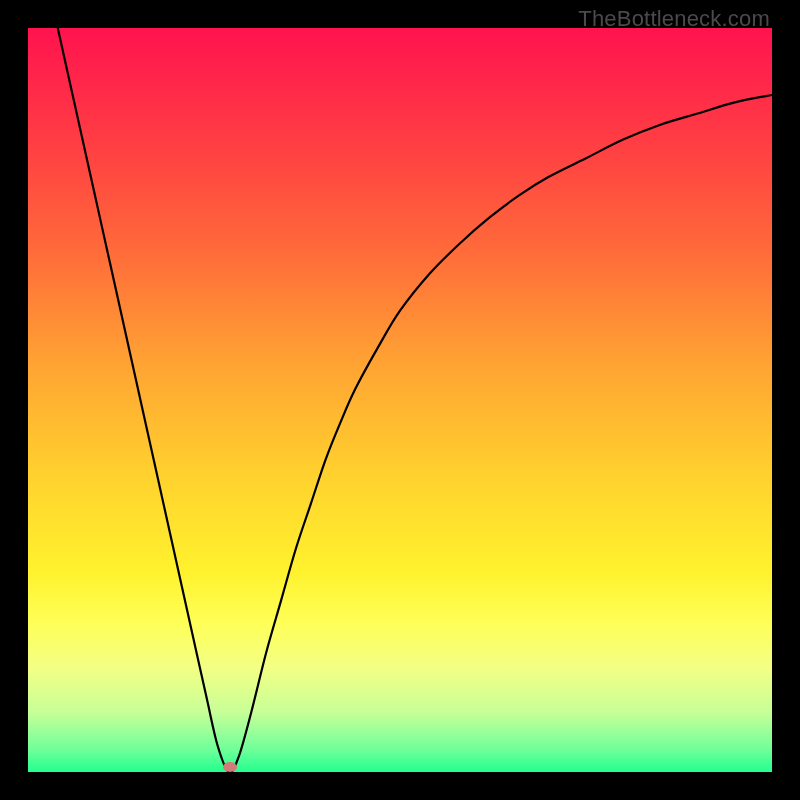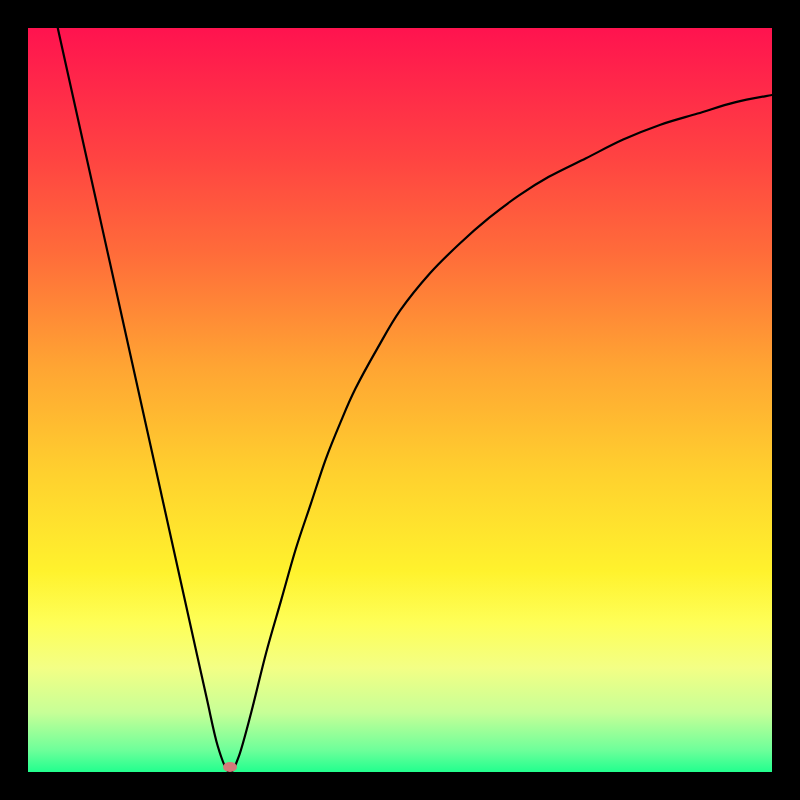--- a/index.html
+++ b/index.html
@@ -69,13 +69,14 @@
       <rect x="0" y="0" width="744" height="744" fill="url(#bg-grad)"></rect>
     </svg>
 
     <svg class="curve" viewBox="0 0 744 744" preserveAspectRatio="none">
       <path id="curve-path" d="M 29.76 0.00 C 32.24 11.16, 39.68 44.64, 44.64 66.96 C 49.60 89.28, 54.56 111.60, 59.52 133.92 C 64.48 156.24, 69.44 178.56, 74.40 200.88 C 79.36 223.20, 84.32 245.52, 89.28 267.84 C 94.24 290.16, 99.20 312.48, 104.16 334.80 C 109.12 357.12, 114.08 379.44, 119.04 401.76 C 124.00 424.08, 128.96 446.40, 133.92 468.72 C 138.88 491.04, 143.84 513.36, 148.80 535.68 C 153.76 558.00, 158.72 580.32, 163.68 602.64 C 168.64 624.96, 174.22 650.38, 178.56 669.60 C 182.90 688.82, 186.00 705.56, 189.72 717.96 C 193.44 730.36, 197.41 742.14, 200.88 744.00 C 204.35 745.86, 206.83 739.04, 210.55 729.12 C 214.27 719.20, 218.61 701.84, 223.20 684.48 C 227.79 667.12, 233.12 643.56, 238.08 624.96 C 243.04 606.36, 248.00 590.24, 252.96 572.88 C 257.92 555.52, 262.88 536.92, 267.84 520.80 C 272.80 504.68, 277.76 491.04, 282.72 476.16 C 287.68 461.28, 292.64 445.16, 297.60 431.52 C 302.56 417.88, 307.52 406.10, 312.48 394.32 C 317.44 382.54, 321.16 373.24, 327.36 360.84 C 333.56 348.44, 342.24 332.94, 349.68 319.92 C 357.12 306.90, 363.32 295.12, 372.00 282.72 C 380.68 270.32, 391.84 256.68, 401.76 245.52 C 411.68 234.36, 421.60 225.06, 431.52 215.76 C 441.44 206.46, 451.36 197.78, 461.28 189.72 C 471.20 181.66, 481.12 174.22, 491.04 167.40 C 500.96 160.58, 509.64 155.00, 520.80 148.80 C 531.96 142.60, 545.60 136.40, 558.00 130.20 C 570.40 124.00, 582.80 117.18, 595.20 111.60 C 607.60 106.02, 620.00 101.06, 632.40 96.72 C 644.80 92.38, 657.20 89.28, 669.60 85.56 C 682.00 81.84, 694.40 77.50, 706.80 74.40 C 719.20 71.30, 737.80 68.20, 744.00 66.96" fill="none" stroke="#000000" stroke-width="2.2" stroke-linejoin="round" stroke-linecap="round"></path>
     </svg>
 
     <div id="marker" class="marker" style="left: 202.368px; top: 738.792px; background: rgb(211, 122, 122);"></div>
   </div>
 
+  <div class="watermark">TheBottleneck.com</div>
 </div>
 
 </body></html>

